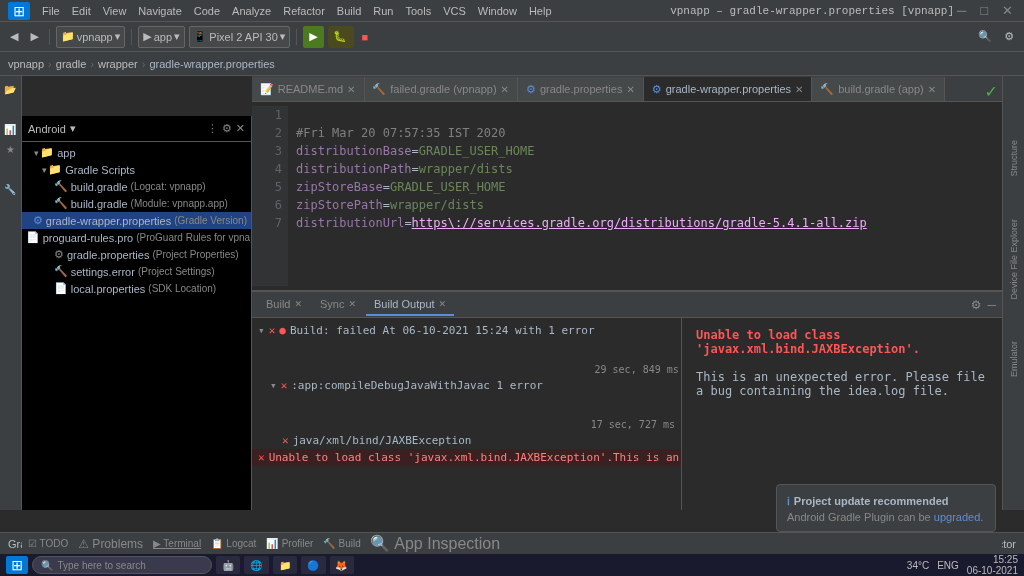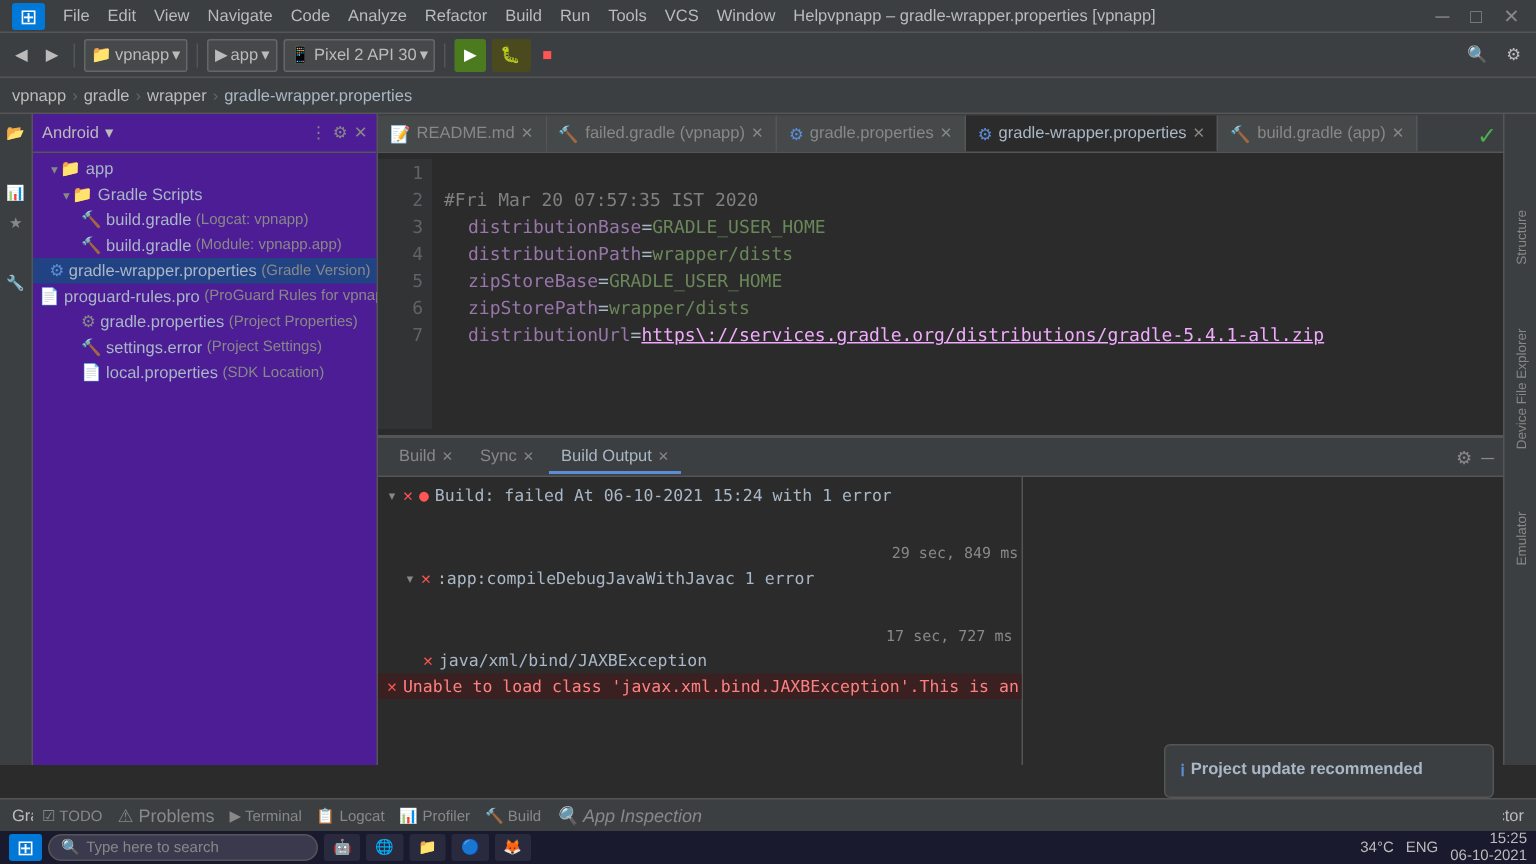--- a/index.html
+++ b/index.html
@@ -9,21 +9,21 @@
     #titlebar {
       height: 22px;
       background: #3c3f41;
       display: flex;
       align-items: center;
       justify-content: space-between;
       padding: 0 8px;
       border-bottom: 1px solid #555;
     }
     #titlebar-left { display: flex; align-items: center; gap: 12px; font-size: 11px; color: #bbb; }
-    #titlebar-title { font-size: 11px; color: #bbb; flex: 1; text-align: left; }
+    #titlebar-title { font-size: 11px; color: #bbb; flex: 1; text-align: right; font-family: Liberation Mono, monospace; }
     #titlebar-controls { display: flex; gap: 8px; }
     .title-menu { color: #bbb; font-size: 11px; cursor: pointer; }
 
     
     #main { display: flex; height: calc(576px - 22px - 22px);  }
 
     
     #left-sidebar {
       width: 22px;
       background: #3c3f41;
@@ -101,25 +101,26 @@
       border-bottom: 1px solid #555;
     }
     .breadcrumb-sep { margin: 0 4px; color: #666; }
 
     
     #split-area { flex: 1; display: flex; overflow: hidden; }
 
     
     #project-tree {
       width: 230px;
-      background: #4c1d95;
+      background: #000000;
       border-right: 1px solid #555;
       display: flex;
       flex-direction: column;
       overflow: hidden;
+      margin-top: 40px;
     }
     #tree-header {
       height: 26px;
       display: flex;
       align-items: center;
       padding: 0 6px;
       font-size: 11px;
       color: #bbb;
       border-bottom: 1px solid #555;
       justify-content: space-between;
@@ -196,21 +197,21 @@
     #code-content {
       flex: 1;
       padding: 0 8px;
       font-family: 'Consolas', monospace;
       font-size: 12px;
       line-height: 18px;
       white-space: pre;
       color: #a9b7c6;
     }
     .code-comment { color: #808080; }
-    .code-key { color: #9876aa; margin-left: 16px; }
+    .code-key { color: #9876aa; }
     .code-value { color: #6a8759; }
     .code-url { color: #f0abfc; text-decoration: underline; }
 
     
     #bottom-panel {
       height: 220px;
       background: #2b2b2b;
       border-top: 2px solid #555;
       display: flex;
       flex-direction: column;
@@ -619,62 +620,71 @@
                 <span class="build-text">java/xml/bind/JAXBException</span>
               </div>
 
               <div class="build-item error-selected">
                 <span style="width:24px;display:inline-block;"></span>
                 <span class="build-icon icon-error">✕</span>
                 <span class="build-text" style="color:#ff8080;">Unable to load class 'javax.xml.bind.JAXBException'.This is an unexpected error</span>
               </div>
             </div>
 
+            <div id="build-output">
+              <div class="output-error">Unable to load class 'javax.xml.bind.JAXBException'.</div>
+              <div style="height:14px;"></div>
+              <div class="output-normal">This is an unexpected error. Please file a bug containing the idea.log file.</div>
+            </div>
           </div>
         </div>
       </div>
     </div>
   </div>
 
   <div id="right-sidebar">
     <div class="right-sidebar-label">Structure</div>
     <div class="right-sidebar-label" style="margin-top:30px;">Device File Explorer</div>
     <div class="right-sidebar-label" style="margin-top:30px;">Emulator</div>
   </div>
 </div>
 
 <div id="notification">
   <div id="notification-title">
     <span style="color:#5c8dd6;">ℹ</span>
     <span>Project update recommended</span>
+  </div>
+  <div id="notification-body">
+    <span>Android Gradle Plugin can be</span>
+    <span class="notif-link">upgraded.</span>
   </div>
 </div>
 
 <div id="statusbar">
   <div id="statusbar-left">
     <span>Gradle build failed in 28 s 852 ms (moments ago)</span>
   </div>
   <div id="statusbar-right">
     <span>4:29</span>
     <span>CRLF</span>
     <span>windows-1252</span>
     <span>4 spaces</span>
     <span style="cursor:pointer;">Event Log</span>
     <span style="cursor:pointer;">Layout Inspector</span>
   </div>
 </div>
 
 <div id="bottom-status" style="position:absolute;bottom:22px;left:22px;right:22px;background:#3c3f41;height:22px;display:flex;align-items:center;gap:10px;padding:0 6px;border-top:1px solid #555;">
   <span style="cursor:pointer;font-size:10px;color:#888;">☑ TODO</span>
   <span style="cursor:pointer;font-size:12px;color:#888;">⚠ Problems</span>
-  <span style="cursor:pointer;font-size:10px;color:#888;">▶ Terminal</span>
+  <span style="cursor:pointer;font-size:10px;color:#888;text-decoration:underline;">▶ Terminal</span>
   <span style="cursor:pointer;font-size:10px;color:#888;">📋 Logcat</span>
   <span style="cursor:pointer;font-size:10px;color:#888;">📊 Profiler</span>
   <span style="cursor:pointer;font-size:10px;color:#888;">🔨 Build</span>
-  <span style="cursor:pointer;font-size:12px;color:#888;font-style:italic;">🔍 App Inspection</span>
+  <span style="cursor:pointer;font-size:16px;color:#888;">🔍 App Inspection</span>
 </div>
 
 <div id="taskbar">
   <div id="taskbar-left">
     <div class="win-start">⊞</div>
     <div class="search-box">
       <span style="font-size:10px;">🔍</span>
       <span>Type here to search</span>
     </div>
     <div class="taskbar-item">

